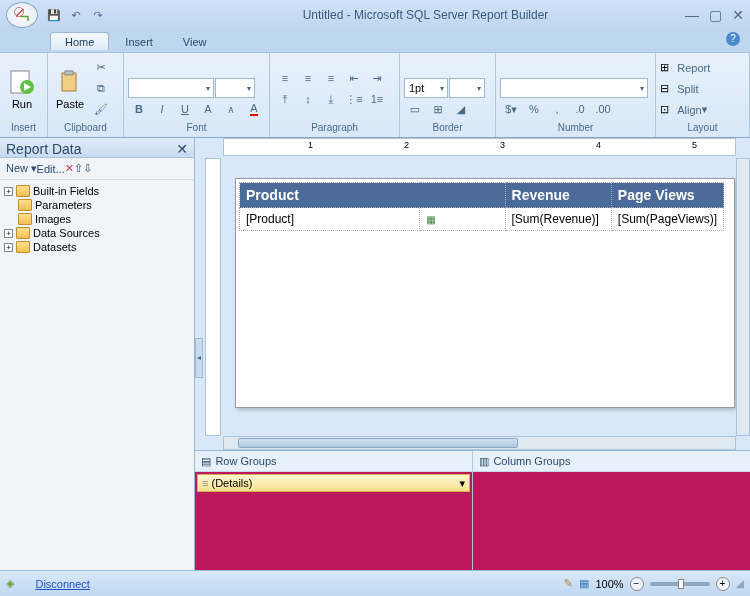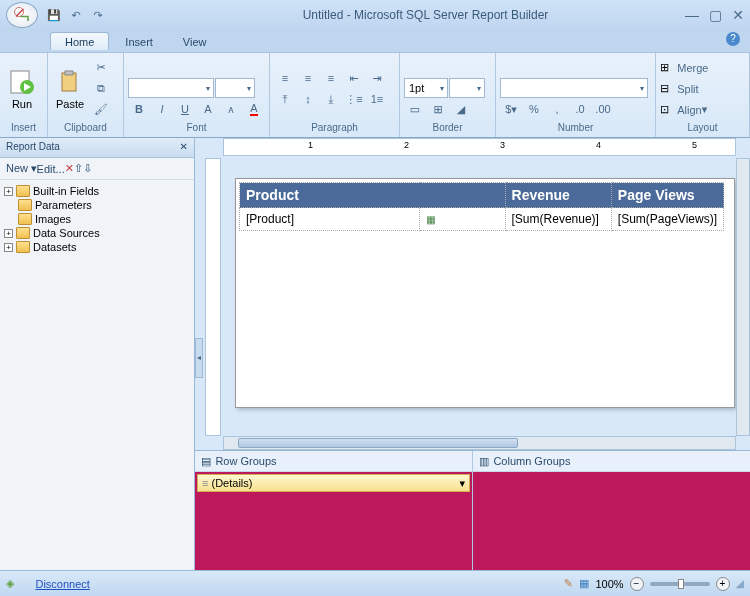--- a/index.html
+++ b/index.html
@@ -30,21 +30,21 @@
 .bigbtn .icon { width:28px; height:28px; display:flex; align-items:center; justify-content:center; }
 .smallbtn { width:22px; height:20px; display:flex; align-items:center; justify-content:center; cursor:pointer; color:#4a6a8a; font-size:11px; border:1px solid transparent; border-radius:2px; }
 .combo { height:20px; border:1px solid #a0b8d0; background:#fff; display:flex; align-items:center; padding:0 14px 0 4px; position:relative; font-size:11px;margin-top:20px; }
 .combo::after { content:"▾"; position:absolute; right:3px; font-size:8px; color:#4a6a8a; }
 .stack { display:flex; flex-direction:column; gap:1px; }
 .row { display:flex; gap:1px; }
 
 
 .main { display:flex; height: 432px; }
 .sidepane { width:195px; background:#f0f4f8; border-right:1px solid #9bb8d6; display:flex; flex-direction:column; }
-.pane-header { height:20px; background:linear-gradient(#e0ecf8,#c8dcf0); border-bottom:1px solid #aac4de; padding:3px 6px; font-size:10px; color:#2a4a6a; display:flex; justify-content:space-between; }
+.pane-header { height:20px; background:linear-gradient(#e0ecf8,#c8dcf0); border-bottom:1px solid #aac4de; padding:3px 6px; font-size:14px; color:#2a4a6a; display:flex; justify-content:space-between; }
 .pane-toolbar { height:22px; border-bottom:1px solid #d0dce8; padding:3px 6px; display:flex; align-items:center; font-size:11px; }
 .pane-toolbar .tbtn { cursor:pointer; color:#2a4a6a; }
 .tree { padding:4px 2px; font-size:11px; }
 .tree-item { display:flex; align-items:center; gap:3px; padding:1px 2px; cursor:pointer; }
 .tree-item .exp { width:9px; height:9px; border:1px solid #888; font-size:8px; line-height:7px; text-align:center; background:#fff; }
 .folder-icon { width:14px; height:12px; background:linear-gradient(#ffe090,#f0c050); border:1px solid #c09030; border-radius:1px; }
 
 
 .design-wrap { flex:1; display:flex; flex-direction:column; background:#d8e8f8; }
 .canvas-area { flex:1; display:flex; position:relative; overflow:hidden; }
@@ -216,21 +216,21 @@
       </div>
     </div>
       </div>
     <div class="group-label">Number</div>
   </div>
   <div class="group" style="flex:1">
     <div class="group-body">
         <div class="stack">
       <div class="row" style="align-items:center;gap:3px">
             <span>⊞</span>
-            <span class="smallbtn" style="width:auto;padding:0 4px">Merge</span>
+            <span class="smallbtn" style="width:auto;padding:0 4px">Report</span>
           </div>
       <div class="row" style="align-items:center;gap:3px">
             <span>⊟</span>
             <span class="smallbtn" style="width:auto;padding:0 4px">Split</span>
           </div>
       <div class="row" style="align-items:center;gap:3px">
             <span>⊡</span>
             <span class="smallbtn" style="width:auto;padding:0 4px"><span>Align</span> ▾</span>
           </div>
     </div>

